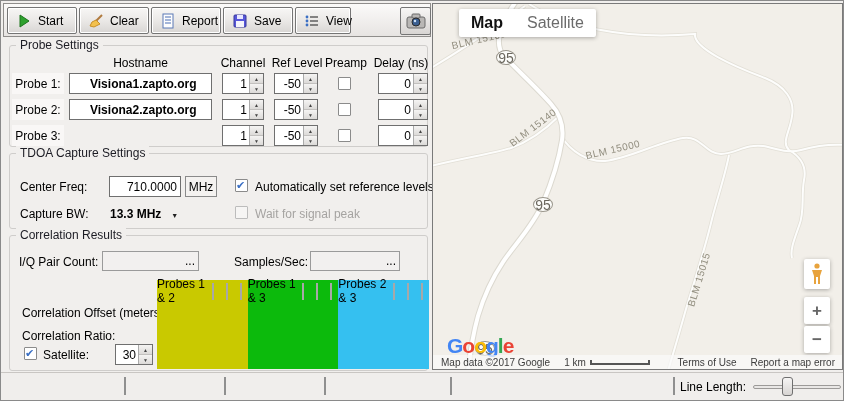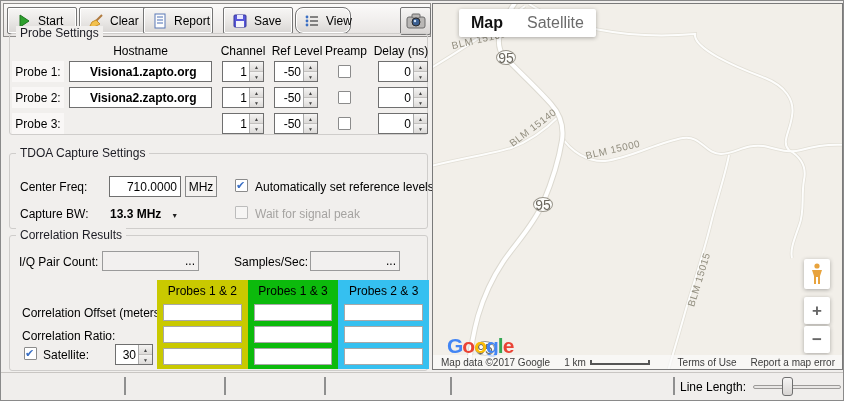--- a/index.html
+++ b/index.html
@@ -55,21 +55,21 @@
   .cb.dis{ border-color:#bcbcbc; background:#f6f5f4; }
   .dimtext{ color:#a5a3a1; }
   .probelbl{ position:absolute; height:21px; background:#f9f7f6; display:flex;
     align-items:center; justify-content:center; }
   .combo{ position:absolute; display:flex; align-items:center; gap:10px; cursor:pointer; }
   .combo .arrow::after{ content:"▼"; font-size:7px; color:#222; }
   .unitbtn{ position:absolute; height:21px; border:1px solid #8a8a8a; background:#f4f2f0;
     display:flex; align-items:center; justify-content:center; cursor:pointer; }
   
   .ctable{ position:absolute; display:flex; }
-  .ccol{ flex:1; display:flex; flex-direction:column; align-items:stretch; }
+  .ccol{ flex:1; display:flex; flex-direction:row; align-items:stretch; }
   .ccol .chead{ height:21px; display:flex; align-items:center; justify-content:center;
     color:#000; font-size:12px; }
   .cbox{ height:17px; background:#fff; border:1px solid #a8a8a8; margin:3px 6px 2px 6px; }
   
   #map{ position:absolute; left:431px; top:2px; width:411px; height:367px;
     background:#f2efe9; border:1px solid #7a7a7a; overflow:hidden; }
   #map svg.roads{ position:absolute; left:0; top:0; }
   .roadlbl{ position:absolute; color:#938f80; font-size:10px; letter-spacing:.5px; white-space:nowrap; }
   .shield{ position:absolute; width:20px; height:15px; background:#fdfdfb;
     border:1px solid #9a968c; border-radius:50%; color:#6b675e; font-size:14px;
@@ -114,59 +114,59 @@
       </svg>
       <span class="lbl">Start</span>
     </div>
     <div class="tbtn" style="left:75px;">
       <svg class="icon16" viewBox="0 0 16 16">
         <line x1="14" y1="2" x2="7" y2="9" stroke="#b07a3e" stroke-width="2"></line>
         <polygon points="8,7 12,11 6,14 2,13 4,9" fill="#f3c14d" stroke="#c88f28" stroke-width="1"></polygon>
       </svg>
       <span class="lbl">Clear</span>
     </div>
-    <div class="tbtn" style="left:139px;">
+    <div class="tbtn" style="left:147px;">
       <svg class="icon16" viewBox="0 0 16 16">
         <rect x="3" y="1" width="10" height="14" fill="#fdfdfd" stroke="#5a79b5" stroke-width="1"></rect>
         <line x1="5" y1="4" x2="11" y2="4" stroke="#4a6fb5" stroke-width="1"></line>
         <line x1="5" y1="7" x2="11" y2="7" stroke="#4a6fb5" stroke-width="1"></line>
         <line x1="5" y1="10" x2="11" y2="10" stroke="#4a6fb5" stroke-width="1"></line>
       </svg>
       <span class="lbl">Report</span>
     </div>
     <div class="tbtn" style="left:219px;">
       <svg class="icon16" viewBox="0 0 16 16">
         <rect x="2" y="2" width="12" height="12" rx="1" fill="#5757d9" stroke="#39399a"></rect>
         <rect x="5" y="2" width="6" height="4" fill="#e8e8ff"></rect>
         <rect x="4" y="8" width="8" height="6" fill="#f4f4fb"></rect>
       </svg>
       <span class="lbl">Save</span>
     </div>
-    <div class="tbtn" style="left:291px; width:56px;border-radius:8px;">
+    <div class="tbtn" style="left:291px; width:56px;">
       <svg class="icon16" viewBox="0 0 16 16">
         <circle cx="3" cy="4" r="1.4" fill="#3a6fc4"></circle>
           <circle cx="3" cy="8" r="1.4" fill="#3a6fc4"></circle>
           <circle cx="3" cy="12" r="1.4" fill="#3a6fc4"></circle>
         <line x1="6" y1="4" x2="14" y2="4" stroke="#555" stroke-width="1.4"></line>
         <line x1="6" y1="8" x2="14" y2="8" stroke="#555" stroke-width="1.4"></line>
         <line x1="6" y1="12" x2="14" y2="12" stroke="#555" stroke-width="1.4"></line>
       </svg>
       <span class="lbl">View</span>
     </div>
     <div class="cambtn">
       <svg width="20" height="16" viewBox="0 0 20 16">
         <rect x="1" y="4" width="18" height="11" rx="2" fill="#b9b7b5" stroke="#6a6a6a"></rect>
         <rect x="6" y="1" width="8" height="4" rx="1" fill="#b9b7b5" stroke="#6a6a6a"></rect>
         <circle cx="10" cy="9" r="4" fill="#3b5f91" stroke="#2a2a2a"></circle>
         <circle cx="9" cy="8" r="1.2" fill="#cfe2f5"></circle>
       </svg>
     </div>
   </div>
 
-  <div class="group" style="top:32px; height:102px;">
+  <div class="group" style="top:44px; height:102px;">
     <span class="legend">Probe Settings</span>
 
     <span class="flabel" style="left:59px; top:10px; width:143px; text-align:center;">Hostname</span>
     <span class="flabel" style="left:205px; top:10px; width:56px; text-align:center;">Channel</span>
     <span class="flabel" style="left:258px; top:10px; width:58px; text-align:center;">Ref Level</span>
     <span class="flabel" style="left:314px; top:10px; width:44px; text-align:center;">Preamp</span>
     <span class="flabel" style="left:362px; top:10px; width:58px; text-align:center;">Delay (ns)</span>
 
     <div class="probelbl" style="left:2px; top:27px; width:52px;">Probe 1:</div>
     <div class="tbox" style="left:59px; top:27px; width:143px;">

